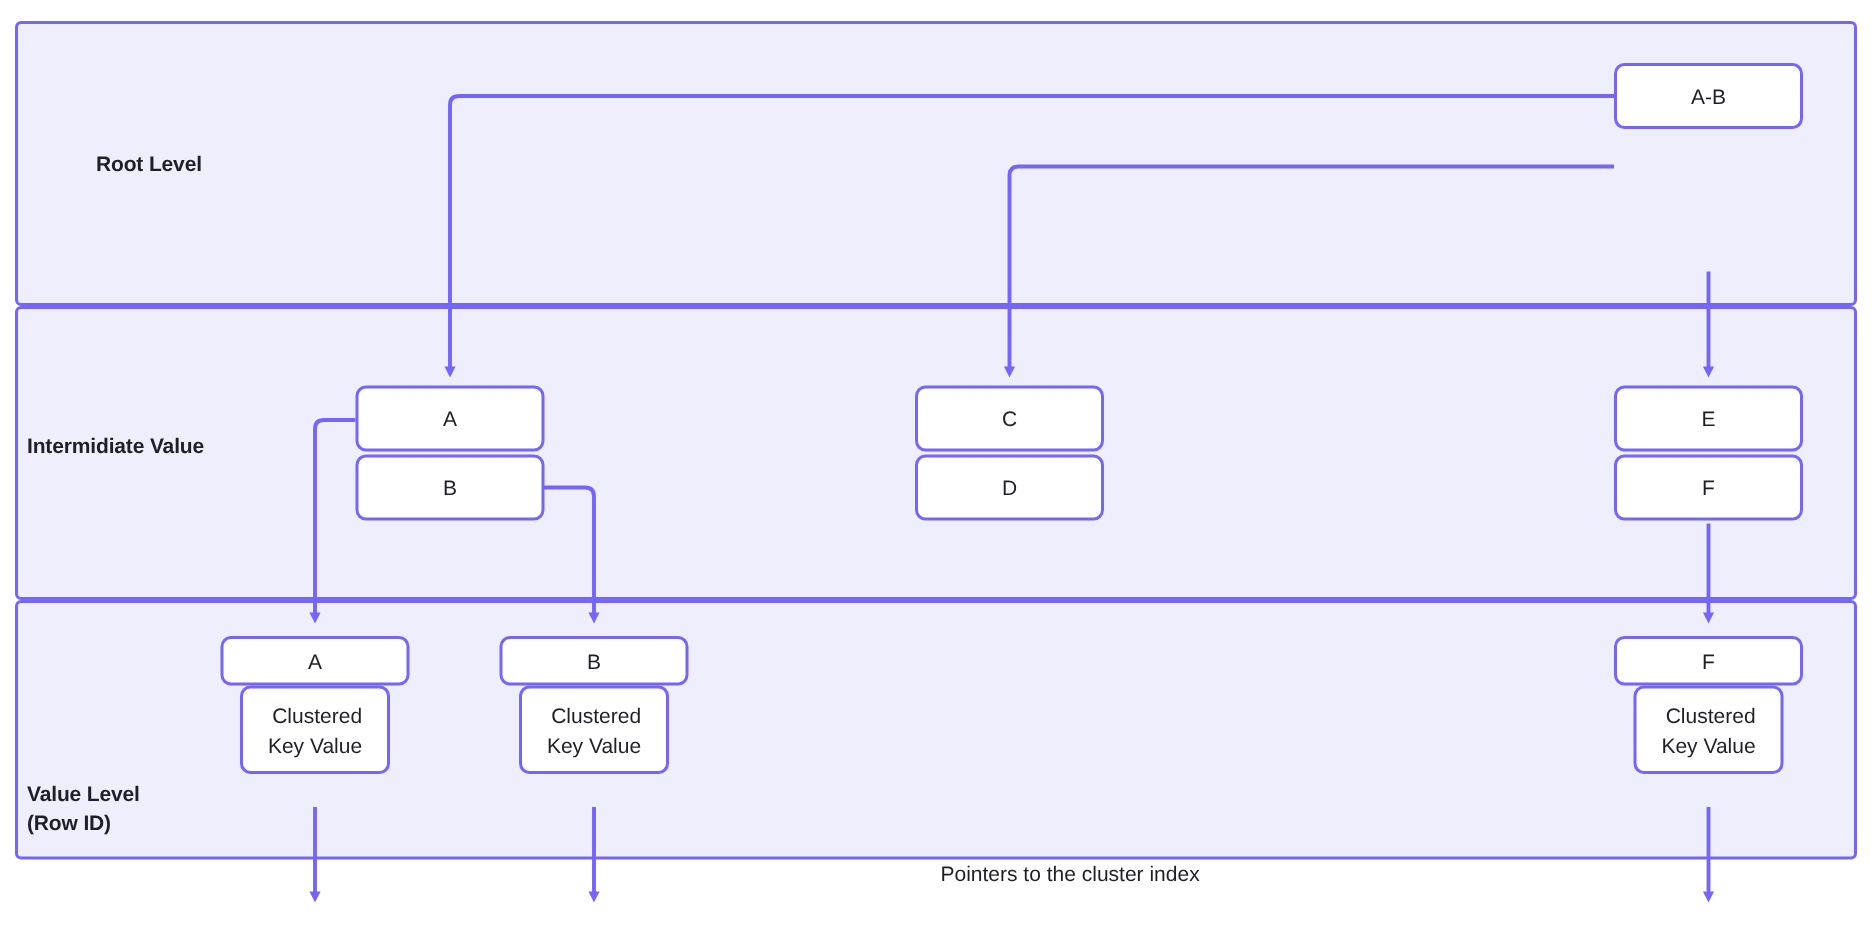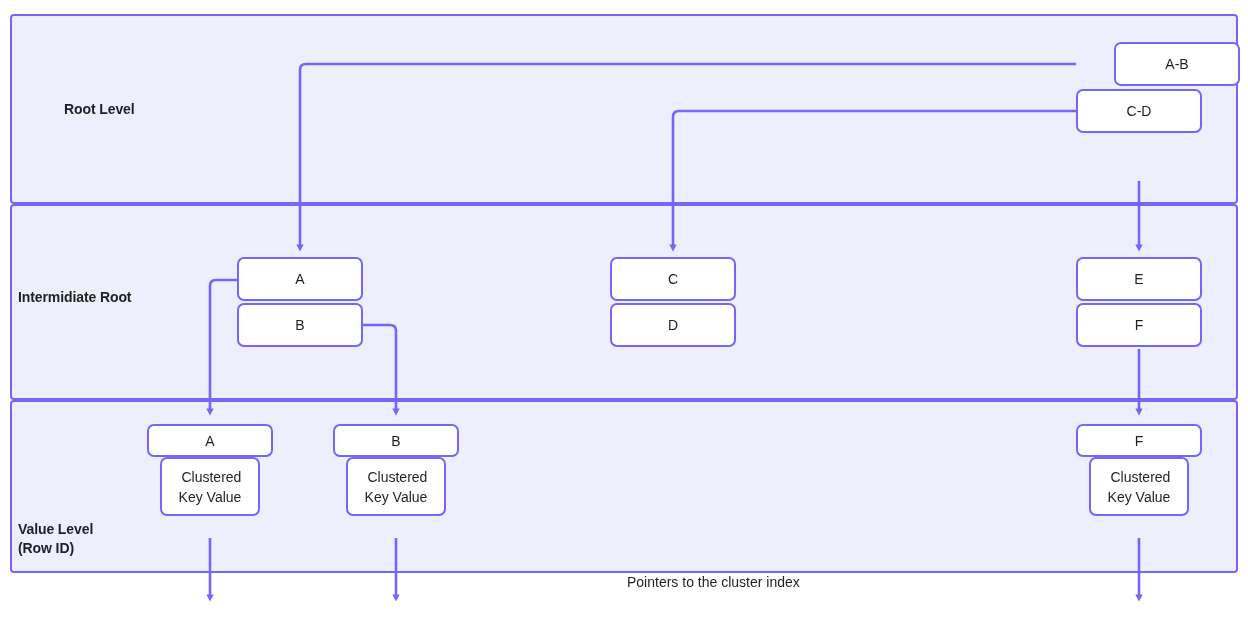--- a/index.html
+++ b/index.html
@@ -69,21 +69,21 @@
 </head>
 <body>
 
 <div id="canvas">
 
   <div class="band" style="left:10px; top:14px; width:1228px; height:190px;"></div>
   <div class="band" style="left:10px; top:204px; width:1228px; height:196px;"></div>
   <div class="band" style="left:10px; top:400px; width:1228px; height:173px;"></div>
 
   <div class="band-label" style="left:18px; top:100px;padding-left:46px;">Root Level</div>
-  <div class="band-label" style="left:18px; top:288px;">Intermidiate Root</div>
+  <div class="band-label" style="left:18px; top:288px;">Intermidiate Value</div>
   <div class="band-label" style="left:18px; top:520px;">Value Level
 (Row ID)</div>
 
   <svg id="wires" viewBox="0 0 1248 617" xmlns="http://www.w3.org/2000/svg">
     <defs>
       <marker id="arrow" markerWidth="9" markerHeight="9" refX="4.2" refY="4.5" orient="auto" markerUnits="userSpaceOnUse">
         <path d="M0.6,0.8 L7.8,4.5 L0.6,8.2 Z" fill="#7566f9"></path>
       </marker>
     </defs>
     <g fill="none" stroke="#7566f9" stroke-width="2.6" stroke-linecap="butt" stroke-linejoin="round">
@@ -99,25 +99,22 @@
       <path d="M362,325 L390,325 Q396,325 396,331 L396,412" marker-end="url(#arrow)"></path>
 
       <path d="M1139,349 L1139,412" marker-end="url(#arrow)"></path>
 
       <path d="M210,538 L210,598" marker-end="url(#arrow)"></path>
       <path d="M396,538 L396,598" marker-end="url(#arrow)"></path>
       <path d="M1139,538 L1139,598" marker-end="url(#arrow)"></path>
     </g>
   </svg>
 
-  <div class="node cell-h" style="left:1076px; top:42px;margin-left:38px;">
+  <div class="node cell-h" style="left:1076px; top:42px;">
     <span>A-B</span>
-  </div>
-  <div class="node cell-h" style="left:1076px; top:89px;">
-    <span>C-D</span>
   </div>
 
   <div class="node cell-h" style="left:237px; top:257px;">
     <span>A</span>
   </div>
   <div class="node cell-h" style="left:237px; top:303px;">
     <span>B</span>
   </div>
 
   <div class="node cell-h" style="left:610px; top:257px;">

